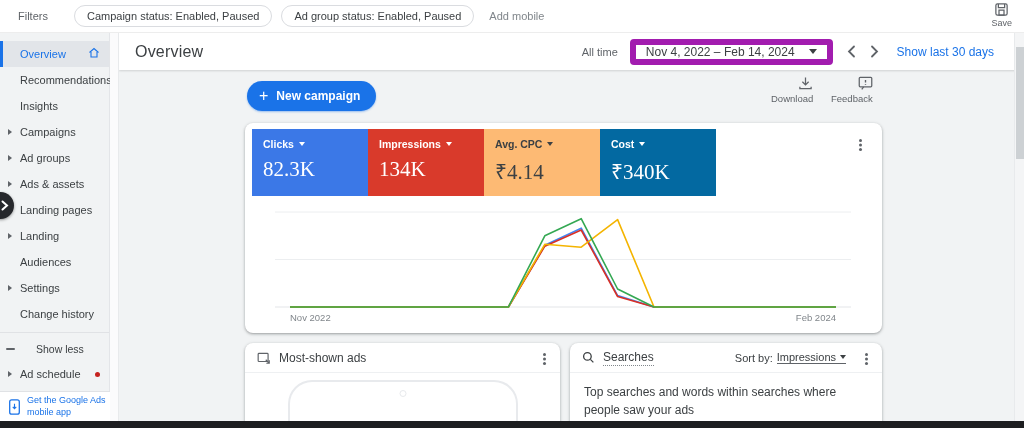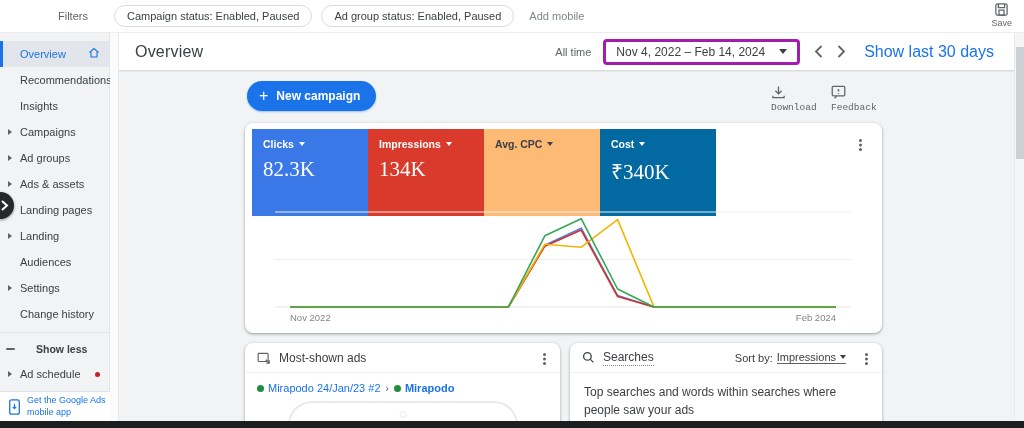--- a/index.html
+++ b/index.html
@@ -2,21 +2,21 @@
 <html><head>
 <meta charset="utf-8">
 <style>
   * { margin:0; padding:0; box-sizing:border-box; }
   html,body { width:1024px; height:428px; overflow:hidden; background:#fff;
     font-family:"Liberation Sans","DejaVu Sans",sans-serif; position:relative; }
 
   
   .topbar { position:absolute; left:0; top:0; width:1024px; height:33px; background:#fff;
     display:flex; align-items:center; padding-left:18px; border-bottom:1px solid #ededed; z-index:5;}
-  .filters-label { font-size:11px; color:#5f6368; margin-right:26px;margin-left:40px; }
+  .filters-label { font-size:11px; color:#5f6368; margin-right:26px; }
   .chip { border:1px solid #dadce0; border-radius:16px; padding:4px 12px; font-size:11px;
     color:#3c4043; background:#fff; margin-right:9px; white-space:nowrap; cursor:pointer;}
   .add-filter { font-size:11px; color:#80868b; margin-left:6px; cursor:pointer;}
   .save-wrap { position:absolute; right:12px; top:2px; display:flex; flex-direction:column;
     align-items:center; cursor:pointer; }
   .save-wrap svg { display:block; }
   .save-label { font-size:9px; color:#5f6368; margin-top:1px; }
 
   
   .sidebar { position:absolute; left:0; top:33px; width:110px; height:388px; background:#f1f3f4;
@@ -26,60 +26,60 @@
   .nav-list { padding-top:8px; }
   .nav-item { position:relative; height:26px; display:flex; align-items:center;
     padding-left:20px; font-size:11px; color:#3c4043; cursor:pointer; }
   .nav-item.sel { background:#e2e5e9; color:#1a73e8; border-left:3px solid #1a73e8; padding-left:17px; }
   .nav-caret { position:absolute; left:8px; width:0; height:0;
     border-left:4px solid #5f6368; border-top:3.5px solid transparent; border-bottom:3.5px solid transparent; }
   .nav-home { position:absolute; right:9px; top:6px; }
   .nav-dot { position:absolute; right:9px; width:5px; height:5px; border-radius:50%; background:#c5221f; }
   .nav-sep { border-top:1px solid #e0e2e5; margin:5px 0 4px 0; }
   .show-less { position:relative; height:24px; display:flex; align-items:center; padding-left:36px;
-    font-size:10.5px; font-weight:bold; color:#3c4043; cursor:pointer; }
+    font-size:10.5px; font-weight:normal; color:#3c4043; cursor:pointer; }
   .minus-icon { position:absolute; left:6px; width:9px; height:2px; background:#5f6368; border-radius:1px;}
   .app-promo { position:absolute; left:0; bottom:0; width:110px; height:30px; background:#fff;
     border-top:1px solid #e0e2e5; display:flex; align-items:center; padding-left:8px; cursor:pointer; }
   .app-promo-text { font-size:9px; color:#1a73e8; line-height:1.25; margin-left:6px; }
   .expand-nav { position:absolute; left:-13px; top:192px; width:27px; height:27px; border-radius:50%;
     background:#26282c; z-index:9; cursor:pointer; display:flex; align-items:center; justify-content:flex-end;
     padding-right:5px; box-shadow:0 1px 3px rgba(0,0,0,.4);}
 
   
   .main-header { position:absolute; left:119px; top:33px; right:0; height:37px; background:#fff;
     box-shadow:0 1px 2px rgba(0,0,0,.14); z-index:3; display:flex; align-items:center; }
   .page-title { font-size:16px; color:#3c4043; margin-left:16px; letter-spacing:.2px;}
   .header-right { position:absolute; right:30px; display:flex; align-items:center; }
   .time-label { font-size:11px; color:#5f6368; margin-right:12px; }
-  .date-box { border:3px solid #a21caf; border-radius:4px; height:26px; display:flex; align-items:center;
+  .date-box { border:6px solid #a21caf; border-radius:4px; height:26px; display:flex; align-items:center;
     padding:0 10px; font-size:12px; color:#3c4043; background:#fff; cursor:pointer; }
   .caret-down { width:0; height:0; border-left:4px solid transparent; border-right:4px solid transparent;
     border-top:5px solid #3c4043; margin-left:14px; }
   .nav-arrow { margin-left:14px; cursor:pointer; display:flex; align-items:center; }
-  .show-last { font-size:16px; color:#1a73e8; margin-left:18px; cursor:pointer; white-space:nowrap;}
+  .show-last { font-size:12px; color:#1a73e8; margin-left:18px; cursor:pointer; white-space:nowrap;}
 
   
   .content { position:absolute; left:119px; top:70px; width:895px; height:351px;
     background:#f1f3f4; overflow:hidden; z-index:2;}
 
   .new-campaign { position:absolute; left:128px; top:11px; height:30px; border-radius:16px;
     background:#1a73e8; color:#fff; display:flex; align-items:center; padding:0 16px 0 12px;
     font-size:12px; font-weight:bold; cursor:pointer; box-shadow:0 1px 2px rgba(26,115,232,.4);}
   .plus-icon { font-size:16px; font-weight:normal; margin-right:8px; line-height:1;}
-  .tool-ic { position:absolute; top:15px; display:flex; flex-direction:column; align-items:flex-start; cursor:pointer;font-family:Liberation Mono, monospace;}
+  .tool-ic { position:absolute; top:6px; display:flex; flex-direction:column; align-items:flex-end; cursor:pointer;}
   .tool-ic .lbl { font-size:9.5px; color:#5f6368; margin-top:3px; }
   .tool-download { left:652px; }
   .tool-feedback { left:712px; }
 
   
   .summary-card { position:absolute; left:126px; top:53px; width:637px; height:210px; background:#fff;
     border-radius:8px; box-shadow:0 1px 2px rgba(60,64,67,.3),0 1px 3px 1px rgba(60,64,67,.15); }
   .tiles { position:absolute; left:7px; top:6px; display:flex; }
-  .tile { width:116px; height:87px; padding:9px 0 12px 11px; cursor:pointer;}
+  .tile { width:116px; height:67px; padding:9px 0 12px 11px; cursor:pointer;}
   .tile-label { font-size:10.5px; font-weight:bold; display:flex; align-items:center; }
   .tile-caret { width:0; height:0; border-left:3.5px solid transparent; border-right:3.5px solid transparent;
     border-top:4px solid currentColor; margin-left:5px; }
   .tile-value { font-size:21px; margin-top:7px; font-family:Liberation Serif, serif;}
   .dots { position:absolute; width:3px; height:3px; background:#5f6368; border-radius:50%;
     box-shadow:0 4.5px 0 #5f6368, 0 9px 0 #5f6368; cursor:pointer; }
   .summary-dots { right:20px; top:16px; }
   .axis-label { position:absolute; font-size:9.5px; color:#80868b; }
 
   
@@ -274,20 +274,21 @@
             <span>Impressions</span>
             <i class="tile-caret"></i>
           </div>
         <div class="tile-value">134K</div>
       </div>
       <div class="tile" style="background: #fdba74; color: rgb(60, 64, 67);">
         <div class="tile-label">
             <span>Avg. CPC</span>
             <i class="tile-caret"></i>
           </div>
+        <div class="tile-value">₹4.14</div>
       </div>
       <div class="tile" style="background: #0369a1; color: rgb(255, 255, 255);">
         <div class="tile-label">
             <span>Cost</span>
             <i class="tile-caret"></i>
           </div>
         <div class="tile-value">₹340K</div>
       </div>
     </div>
     <i class="dots summary-dots"></i>
@@ -307,27 +308,20 @@
   <div class="lower-card card-a">
     <div class="card-head">
       <span>
         <svg width="14" height="12" viewBox="0 0 24 20" fill="none" stroke="#5f6368" stroke-width="2">
           <rect x="2" y="2" width="17" height="14" rx="1.5"></rect>
             <path d="M15 13 L21 19 M21 14 v5 h-5"></path>
         </svg>
       </span>
       <span class="card-title">Most-shown ads</span>
       <i class="dots card-dots"></i>
-    </div>
-    <div class="breadcrumb">
-      <i class="green-dot"></i>
-      <span class="bc-link">Mirapodo 24/Jan/23 #2</span>
-      <span class="bc-sep">›</span>
-      <i class="green-dot"></i>
-      <span class="bc-link bold">Mirapodo</span>
     </div>
     <div class="phone-mock">
       <i class="phone-cam"></i>
 
     </div>
   </div>
 
   <div class="lower-card card-b">
     <div class="card-head">
       <span>

